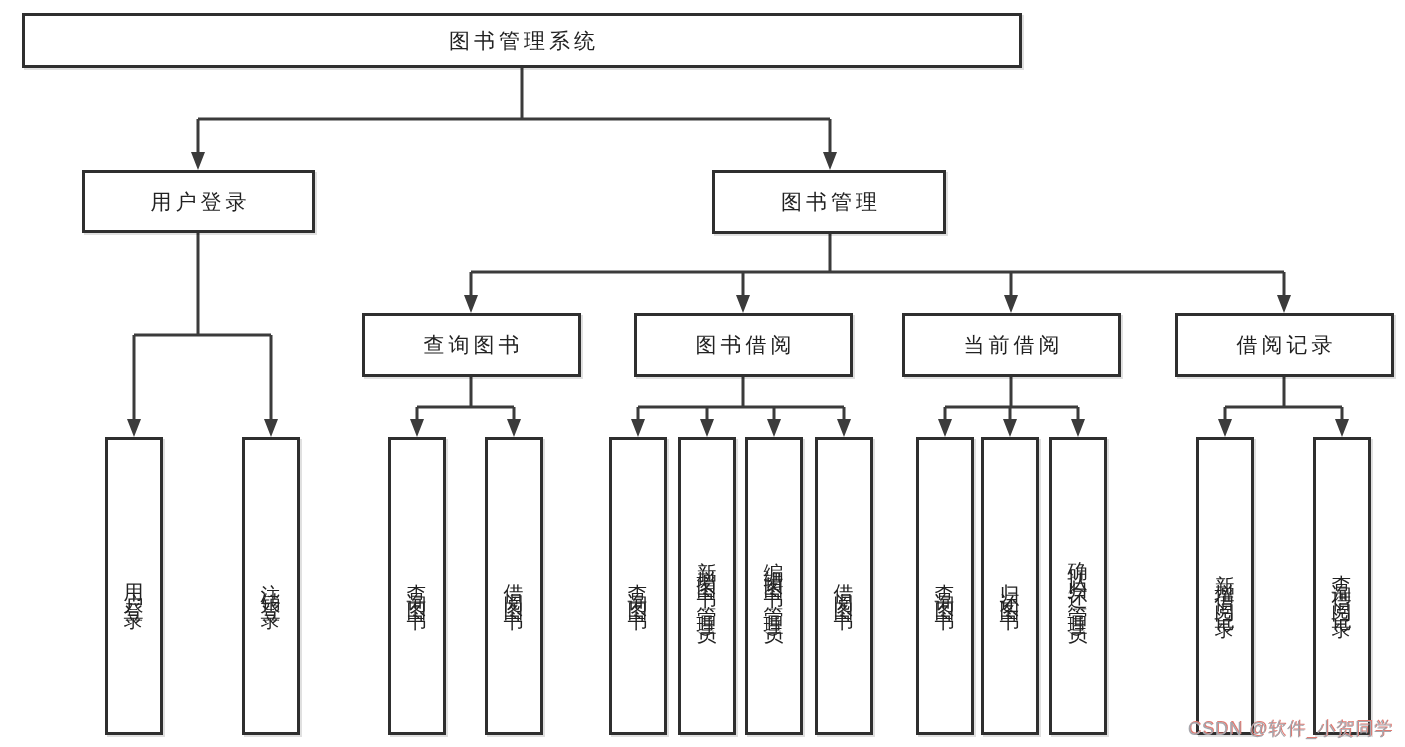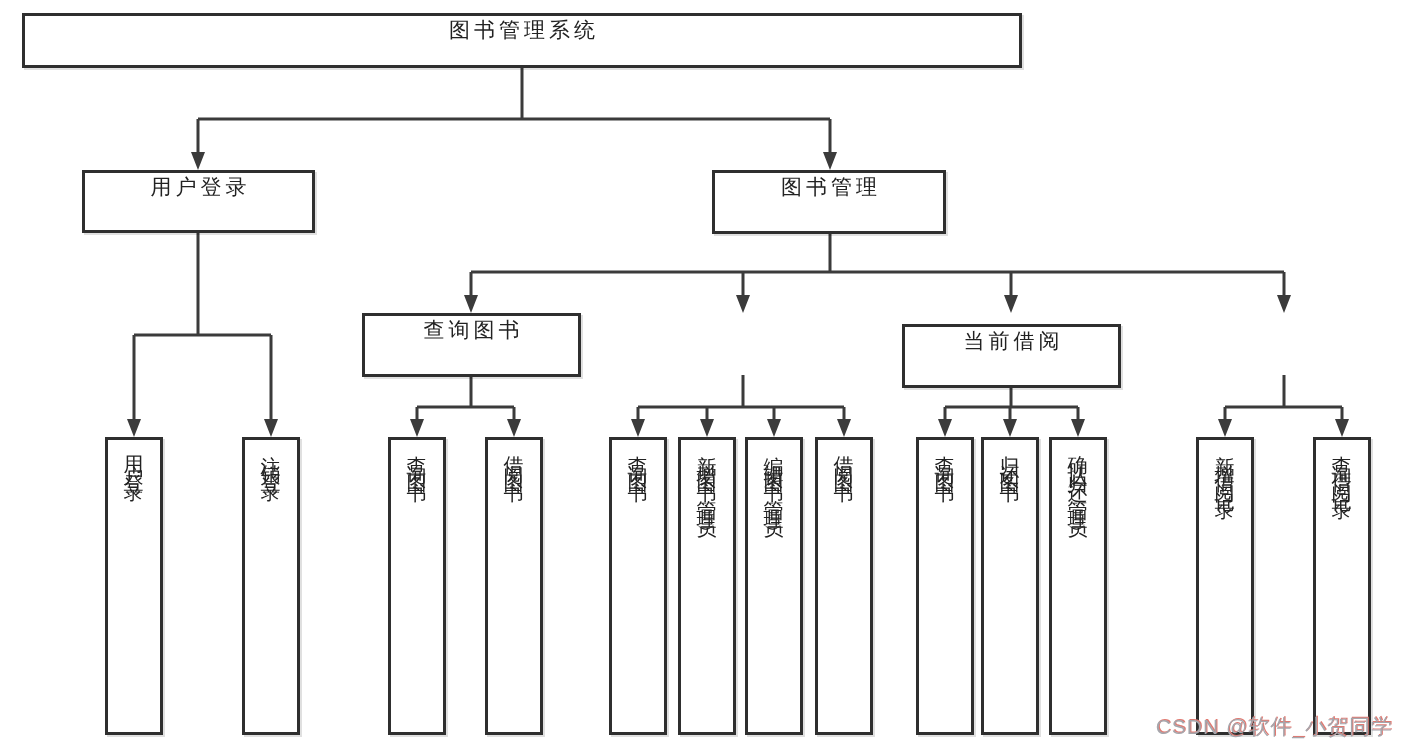--- a/index.html
+++ b/index.html
@@ -26,52 +26,53 @@
     fill: var(--line, #3b3b3b);
     stroke: none;
   }
   .node {
     position: absolute;
     box-sizing: border-box;
     background: var(--box-fill, #ffffff);
     border: 3px solid var(--box-border, #2f2f2f);
     box-shadow: 2px 2px 0 rgba(0,0,0,0.12);
     display: flex;
+    align-items: center;
     justify-content: center;
     color: var(--text, #222222);
   }
   .node .lbl {
     font-size: 21px;
     letter-spacing: 4px;
     text-indent: 4px;
     white-space: nowrap;
     color: var(--text, #222222);
   }
   .node.root  { left: 22px;  top: 13px;  width: 1000px; height: 55px; }
   .node.lvl2a { left: 82px;  top: 170px; width: 233px;  height: 63px; }
   .node.lvl2b { left: 712px; top: 170px; width: 234px;  height: 64px; }
   .node.lvl3  { top: 313px; width: 219px; height: 64px; }
   .node.s0 { left: 362px; }
   .node.s1 { left: 634px; }
-  .node.s2 { left: 902px; margin-top: 11px; }
+  .node.s2 { left: 902px; }
   .node.s3 { left: 1175px; }
   .node.leaf { top: 437px; width: 58px; height: 298px; }
   .node.leaf .vlbl {
     writing-mode: vertical-rl;
     font-size: 20px;
     letter-spacing: 9px;
     line-height: 1;
     color: var(--text, #222222);
     white-space: nowrap;
   }
   .watermark {
     position: absolute;
     right: 12px;
     bottom: 6px;
-    font-size: 21px;
+    font-size: 18px;
     letter-spacing: 1px;
     color: var(--watermark, #a6a6ac);
     text-shadow: 1px -1px 0 var(--watermark-accent, #e07a72);
     white-space: nowrap;
   }
 </style>
 </head>
 <body>
 
 <div class="canvas">
@@ -106,22 +107,28 @@
   <div class="node lvl2a">
     <span class="lbl">用户登录</span>
   </div>
   <div class="node lvl2b">
     <span class="lbl">图书管理</span>
   </div>
 
   <div class="node lvl3 s0">
     <span class="lbl">查询图书</span>
   </div>
+  <div class="node lvl3 s1">
+    <span class="lbl">图书借阅</span>
+  </div>
   <div class="node lvl3 s2">
     <span class="lbl">当前借阅</span>
+  </div>
+  <div class="node lvl3 s3">
+    <span class="lbl">借阅记录</span>
   </div>
 
   <div class="node leaf" style="left:105px;">
     <span class="vlbl">用户登录</span>
   </div>
   <div class="node leaf" style="left:242px;">
     <span class="vlbl">注销登录</span>
   </div>
 
   <div class="node leaf" style="left:388px;">

